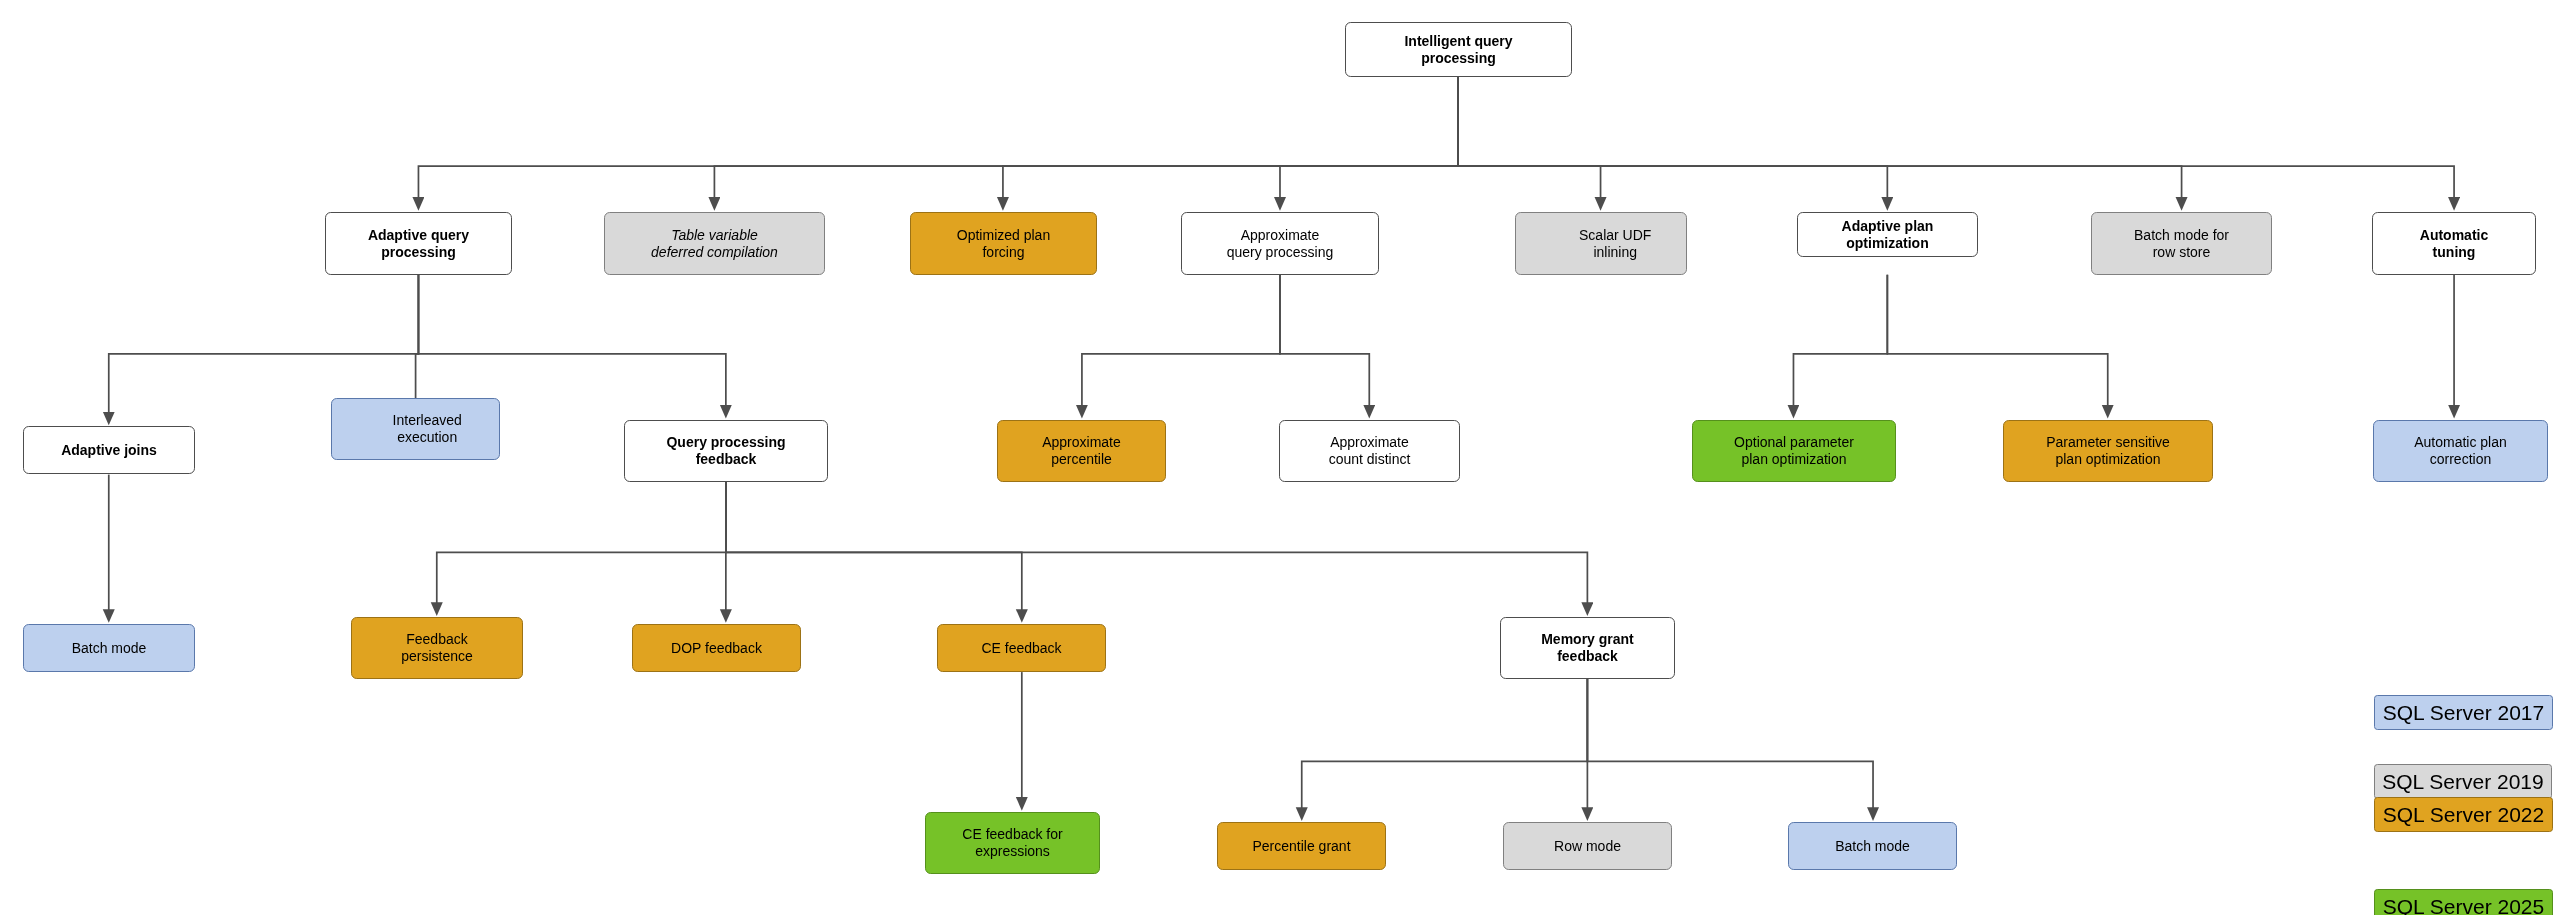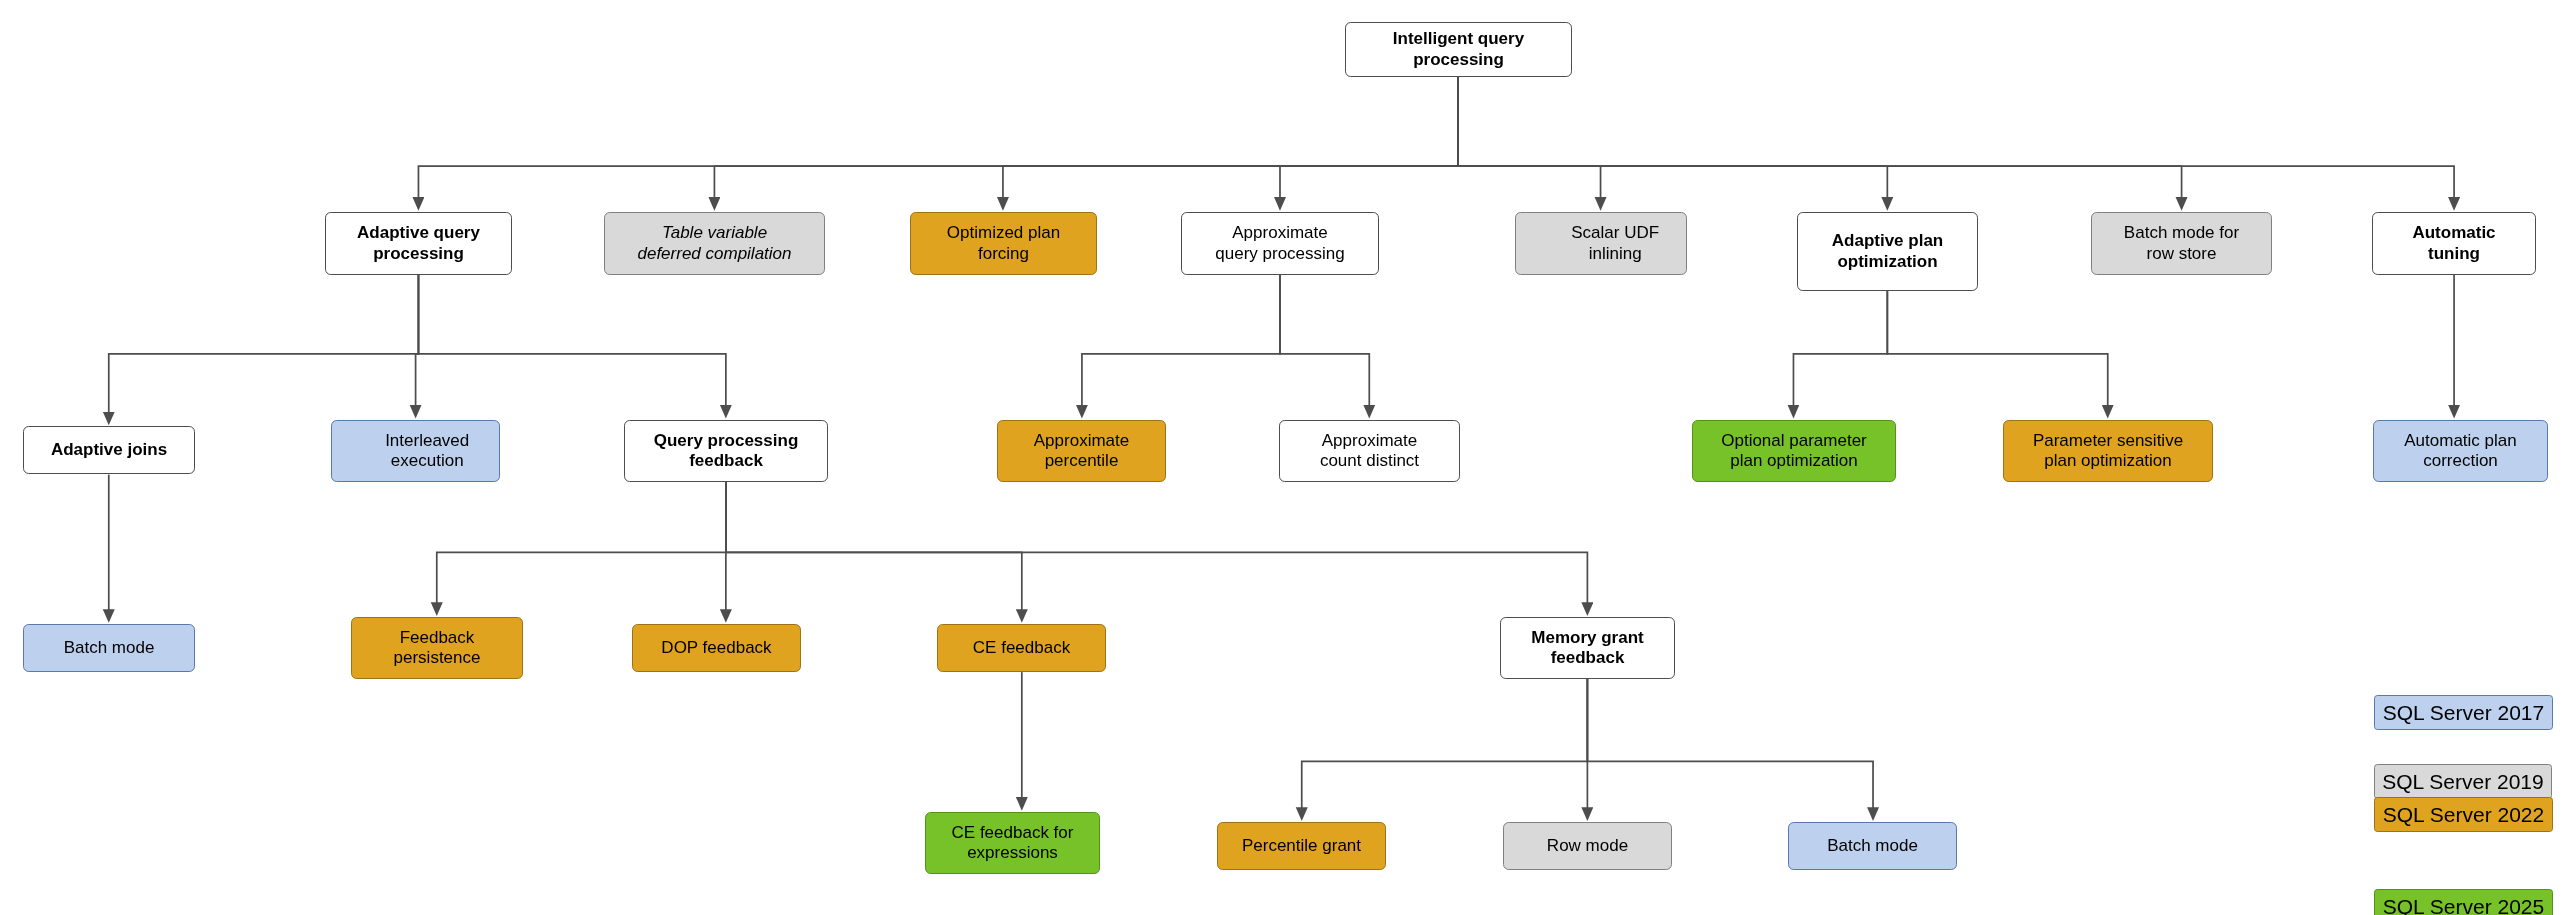--- a/index.html
+++ b/index.html
@@ -29,21 +29,21 @@
     position: absolute;
     box-sizing: border-box;
     display: flex;
     align-items: center;
     justify-content: center;
     text-align: center;
     border: 1.1px solid #4d4d4d;
     border-radius: 5.7px;
     background: #ffffff;
     color: #000000;
-    font-size: 17px;
+    font-size: 14px;
     line-height: 1.18;
     padding: 2.3px 4.6px;
     white-space: pre-line;
   }
   .node.white  { background: #ffffff; border-color: #4d4d4d; }
   .node.gray   { background: #d9d9d9; border-color: #808080; }
   .node.orange { background: #e0a320; border-color: #9c7215; }
   .node.blue   { background: #bdd0ee; border-color: #5a78ab; }
   .node.green  { background: #76c228; border-color: #55901c; }
 
@@ -119,29 +119,29 @@
   <div class="node white" style="left:325px;top:212px;width:187px;height:63px;font-weight:bold;">Adaptive query
 processing</div>
   <div class="node gray" style="left:604px;top:212px;width:221px;height:63px;font-style:italic;">Table variable
 deferred compilation</div>
   <div class="node orange" style="left:910px;top:212px;width:187px;height:63px;">Optimized plan
 forcing</div>
   <div class="node white" style="left:1181px;top:212px;width:198px;height:63px;">Approximate
 query processing</div>
   <div class="node gray" style="left:1515px;top:212px;width:172px;height:63px;padding-left:33px;">Scalar UDF
 inlining</div>
-  <div class="node white" style="left:1797px;top:212px;width:181px;height:79px;font-weight:bold;">Adaptive plan
+  <div class="node white" style="left:1797px;top:212px;width:181px;height:45px;font-weight:bold;">Adaptive plan
 optimization</div>
   <div class="node gray" style="left:2091px;top:212px;width:181px;height:63px;">Batch mode for
 row store</div>
   <div class="node white" style="left:2372px;top:212px;width:164px;height:63px;font-weight:bold;">Automatic
 tuning</div>
 
   <div class="node white" style="left:23px;top:426px;width:172px;height:48px;font-weight:bold;">Adaptive joins</div>
-  <div class="node blue" style="left:331px;top:420px;width:169px;height:62px;padding-left:28px;">Interleaved
+  <div class="node blue" style="left:331px;top:398px;width:169px;height:62px;padding-left:28px;">Interleaved
 execution</div>
   <div class="node white" style="left:624px;top:420px;width:204px;height:62px;font-weight:bold;">Query processing
 feedback</div>
   <div class="node orange" style="left:997px;top:420px;width:169px;height:62px;">Approximate
 percentile</div>
   <div class="node white" style="left:1279px;top:420px;width:181px;height:62px;">Approximate
 count distinct</div>
   <div class="node green" style="left:1692px;top:420px;width:204px;height:62px;">Optional parameter
 plan optimization</div>
   <div class="node orange" style="left:2003px;top:420px;width:210px;height:62px;">Parameter sensitive

